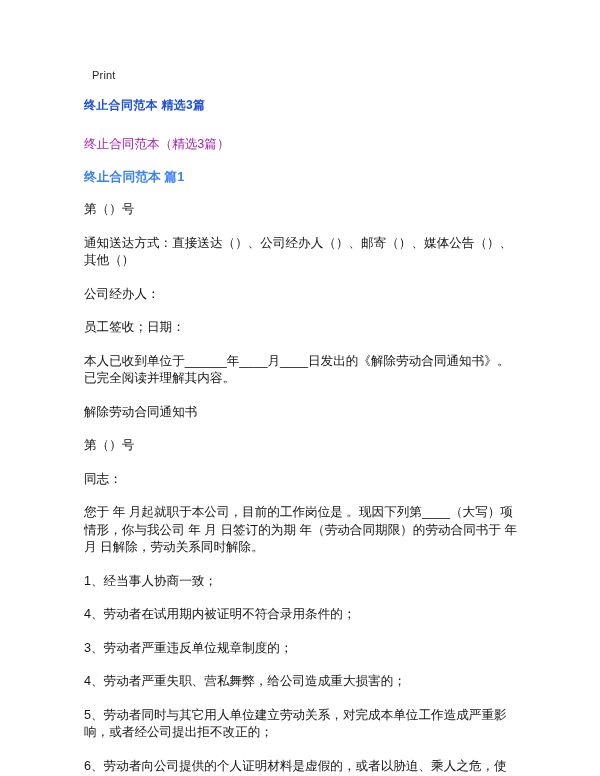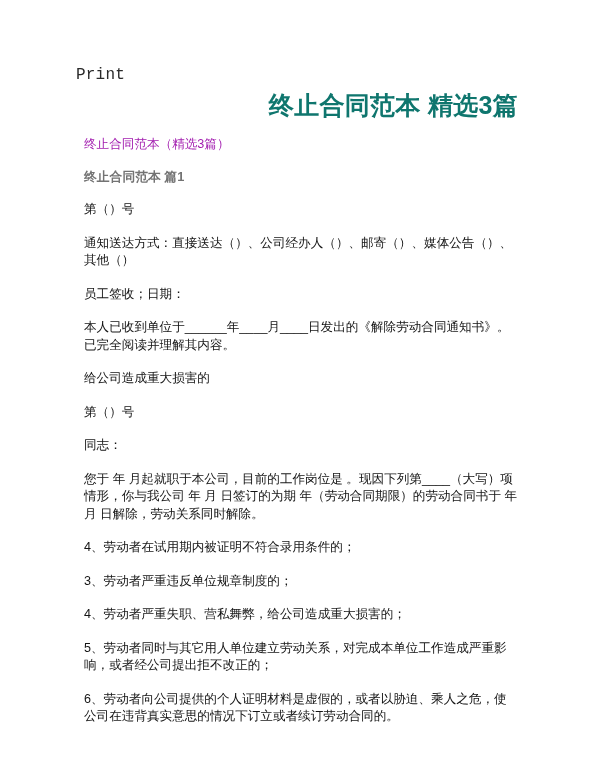--- a/index.html
+++ b/index.html
@@ -17,56 +17,56 @@
   }
   .page {
     position: relative;
     width: 600px;
     height: 776px;
     box-sizing: border-box;
     background: #ffffff;
   }
   .print-label {
     position: absolute;
-    left: 76px;
+    left: 92px;
     top: 68px;
-    font-family: Liberation Mono, monospace;
-    font-size: 16px;
+    font-family: Liberation Sans, sans-serif;
+    font-size: 11px;
     line-height: 14px;
     color: #2a2a2a;
     letter-spacing: 0.2px;
   }
   .content {
     position: absolute;
     left: 84px;
     top: 92px;
     width: 434px;
   }
   .doc-title {
     margin: 0 0 0 0;
     padding: 0;
-    text-align: right;
-    font-size: 25px;
+    text-align: left;
+    font-size: 12px;
     line-height: 26px;
     font-weight: bold;
-    color: #0f766e;
+    color: #1d4ed8;
     letter-spacing: 0.3px;
   }
   .subtitle {
     margin: 18px 0 0 0;
     font-size: 12.6px;
     line-height: 17px;
     color: #a21caf;
   }
   .section-heading {
     margin: 15px 0 0 0;
     font-size: 12.8px;
     line-height: 17px;
     font-weight: bold;
-    color: #737373;
+    color: #3b82f6;
   }
   p.para {
     margin: 16px 0 0 0;
     font-size: 12.6px;
     line-height: 17.5px;
     color: #141414;
     text-align: left;
     word-break: break-all;
   }
   p.para:first-child {
@@ -83,26 +83,28 @@
   <div class="content">
 
     <h1 class="doc-title">终止合同范本  精选3篇</h1>
 
     <div class="subtitle">终止合同范本（精选3篇）</div>
 
     <div class="section-heading">终止合同范本 篇1</div>
 
     <p class="para">第（）号</p>
     <p class="para">通知送达方式：直接送达（）、公司经办人（）、邮寄（）、媒体公告（）、其他（）</p>
+    <p class="para">公司经办人：</p>
     <p class="para">员工签收；日期：</p>
     <p class="para">本人已收到单位于______年____月____日发出的《解除劳动合同通知书》。已完全阅读并理解其内容。</p>
-    <p class="para">给公司造成重大损害的</p>
+    <p class="para">解除劳动合同通知书</p>
     <p class="para">第（）号</p>
     <p class="para">同志：</p>
     <p class="para">您于 年 月起就职于本公司，目前的工作岗位是 。现因下列第____（大写）项情形，你与我公司 年 月 日签订的为期 年（劳动合同期限）的劳动合同书于 年 月 日解除，劳动关系同时解除。</p>
+    <p class="para">1、经当事人协商一致；</p>
     <p class="para">4、劳动者在试用期内被证明不符合录用条件的；</p>
     <p class="para">3、劳动者严重违反单位规章制度的；</p>
     <p class="para">4、劳动者严重失职、营私舞弊，给公司造成重大损害的；</p>
     <p class="para">5、劳动者同时与其它用人单位建立劳动关系，对完成本单位工作造成严重影响，或者经公司提出拒不改正的；</p>
     <p class="para">6、劳动者向公司提供的个人证明材料是虚假的，或者以胁迫、乘人之危，使公司在违背真实意思的情况下订立或者续订劳动合同的。</p>
 
   </div>
 </div>
 
 </body></html>

